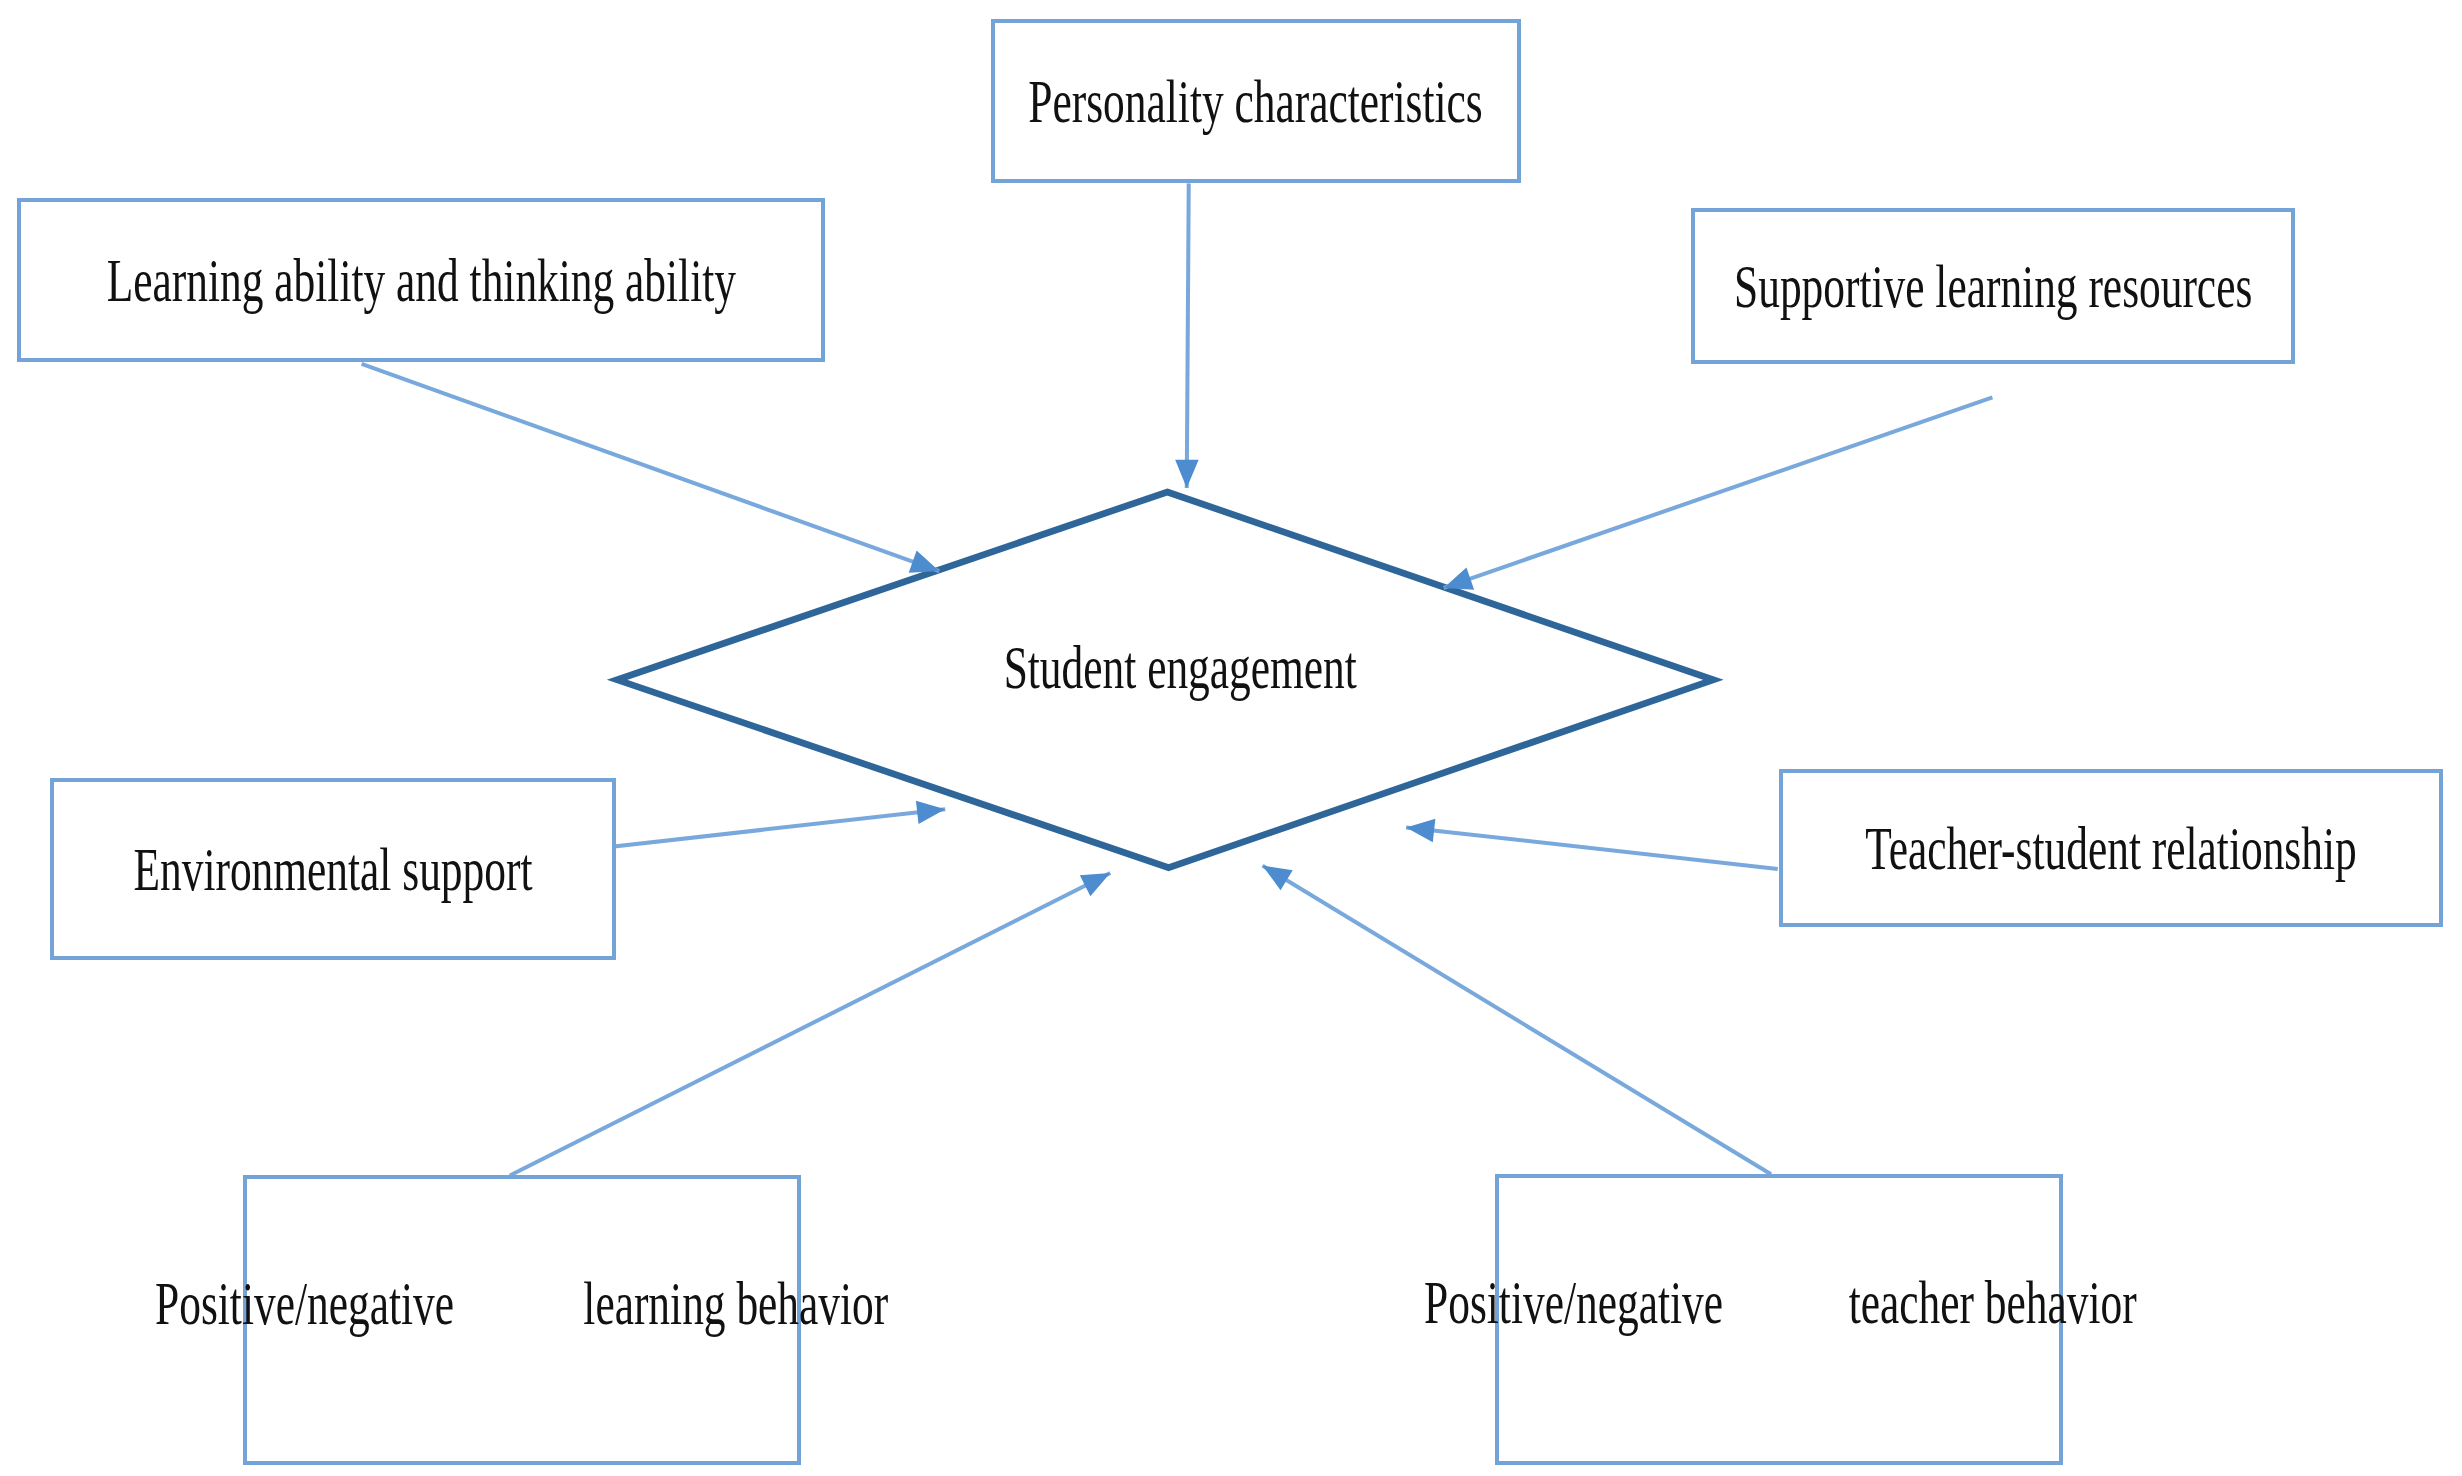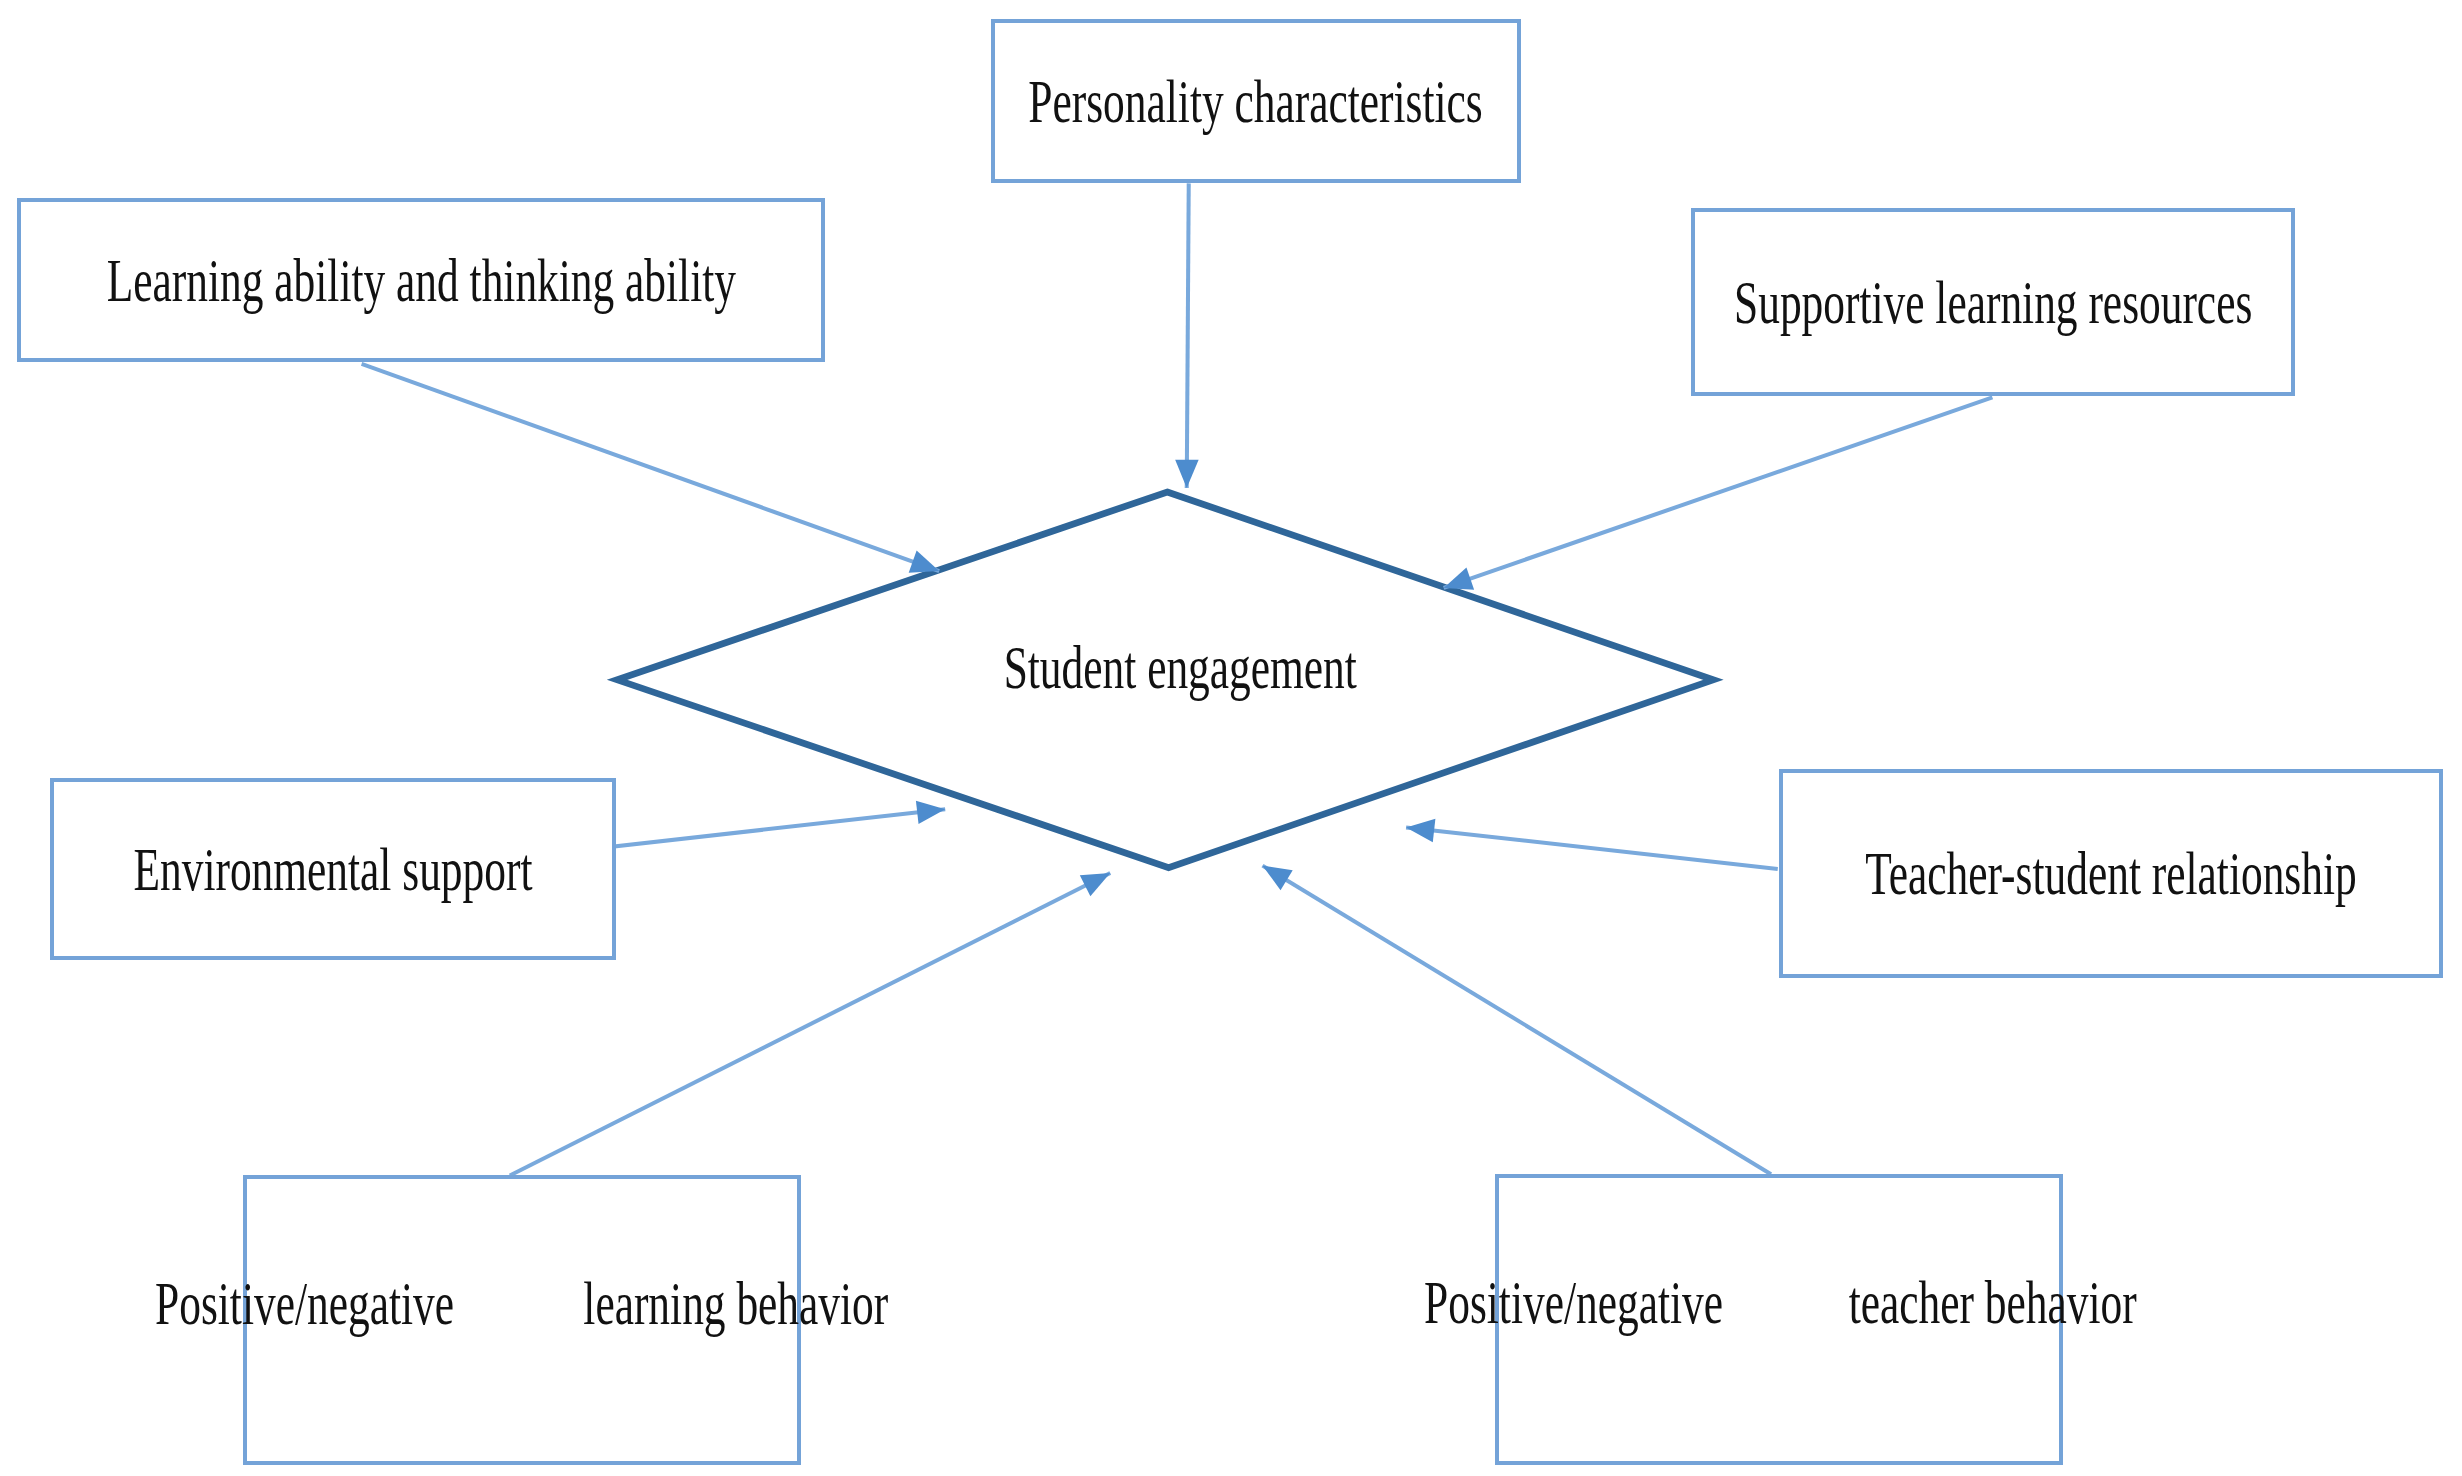--- a/index.html
+++ b/index.html
@@ -83,29 +83,29 @@
   </svg>
 
   <div class="node" style="left:975px; top:19px; width:530px; height:164px;margin-left:16px;">
     <span class="lbl">Personality characteristics</span>
   </div>
 
   <div class="node" style="left:17.4px; top:198px; width:808px; height:164px;">
     <span class="lbl">Learning ability and thinking ability</span>
   </div>
 
-  <div class="node" style="left:1691px; top:208px; width:604px; height:188px;">
+  <div class="node" style="left:1691px; top:208px; width:604px; height:156px;">
     <span class="lbl">Supportive learning resources</span>
   </div>
 
   <div class="node" style="left:50px; top:778px; width:566px; height:182px;">
     <span class="lbl">Environmental support</span>
   </div>
 
-  <div class="node" style="left:1779px; top:769px; width:664px; height:209px;">
+  <div class="node" style="left:1779px; top:769px; width:664px; height:158px;">
     <span class="lbl">Teacher-student relationship</span>
   </div>
 
   <div class="node node-2line" style="left:243px; top:1175px; width:558px; height:290px;">
     <span class="lbl-row"><span class="lbl">Positive/negative</span></span>
     <span class="lbl-row"><span class="lbl">learning behavior</span></span>
   </div>
 
   <div class="node node-2line" style="left:1495px; top:1174px; width:568px; height:291px;">
     <span class="lbl-row"><span class="lbl">Positive/negative</span></span>

